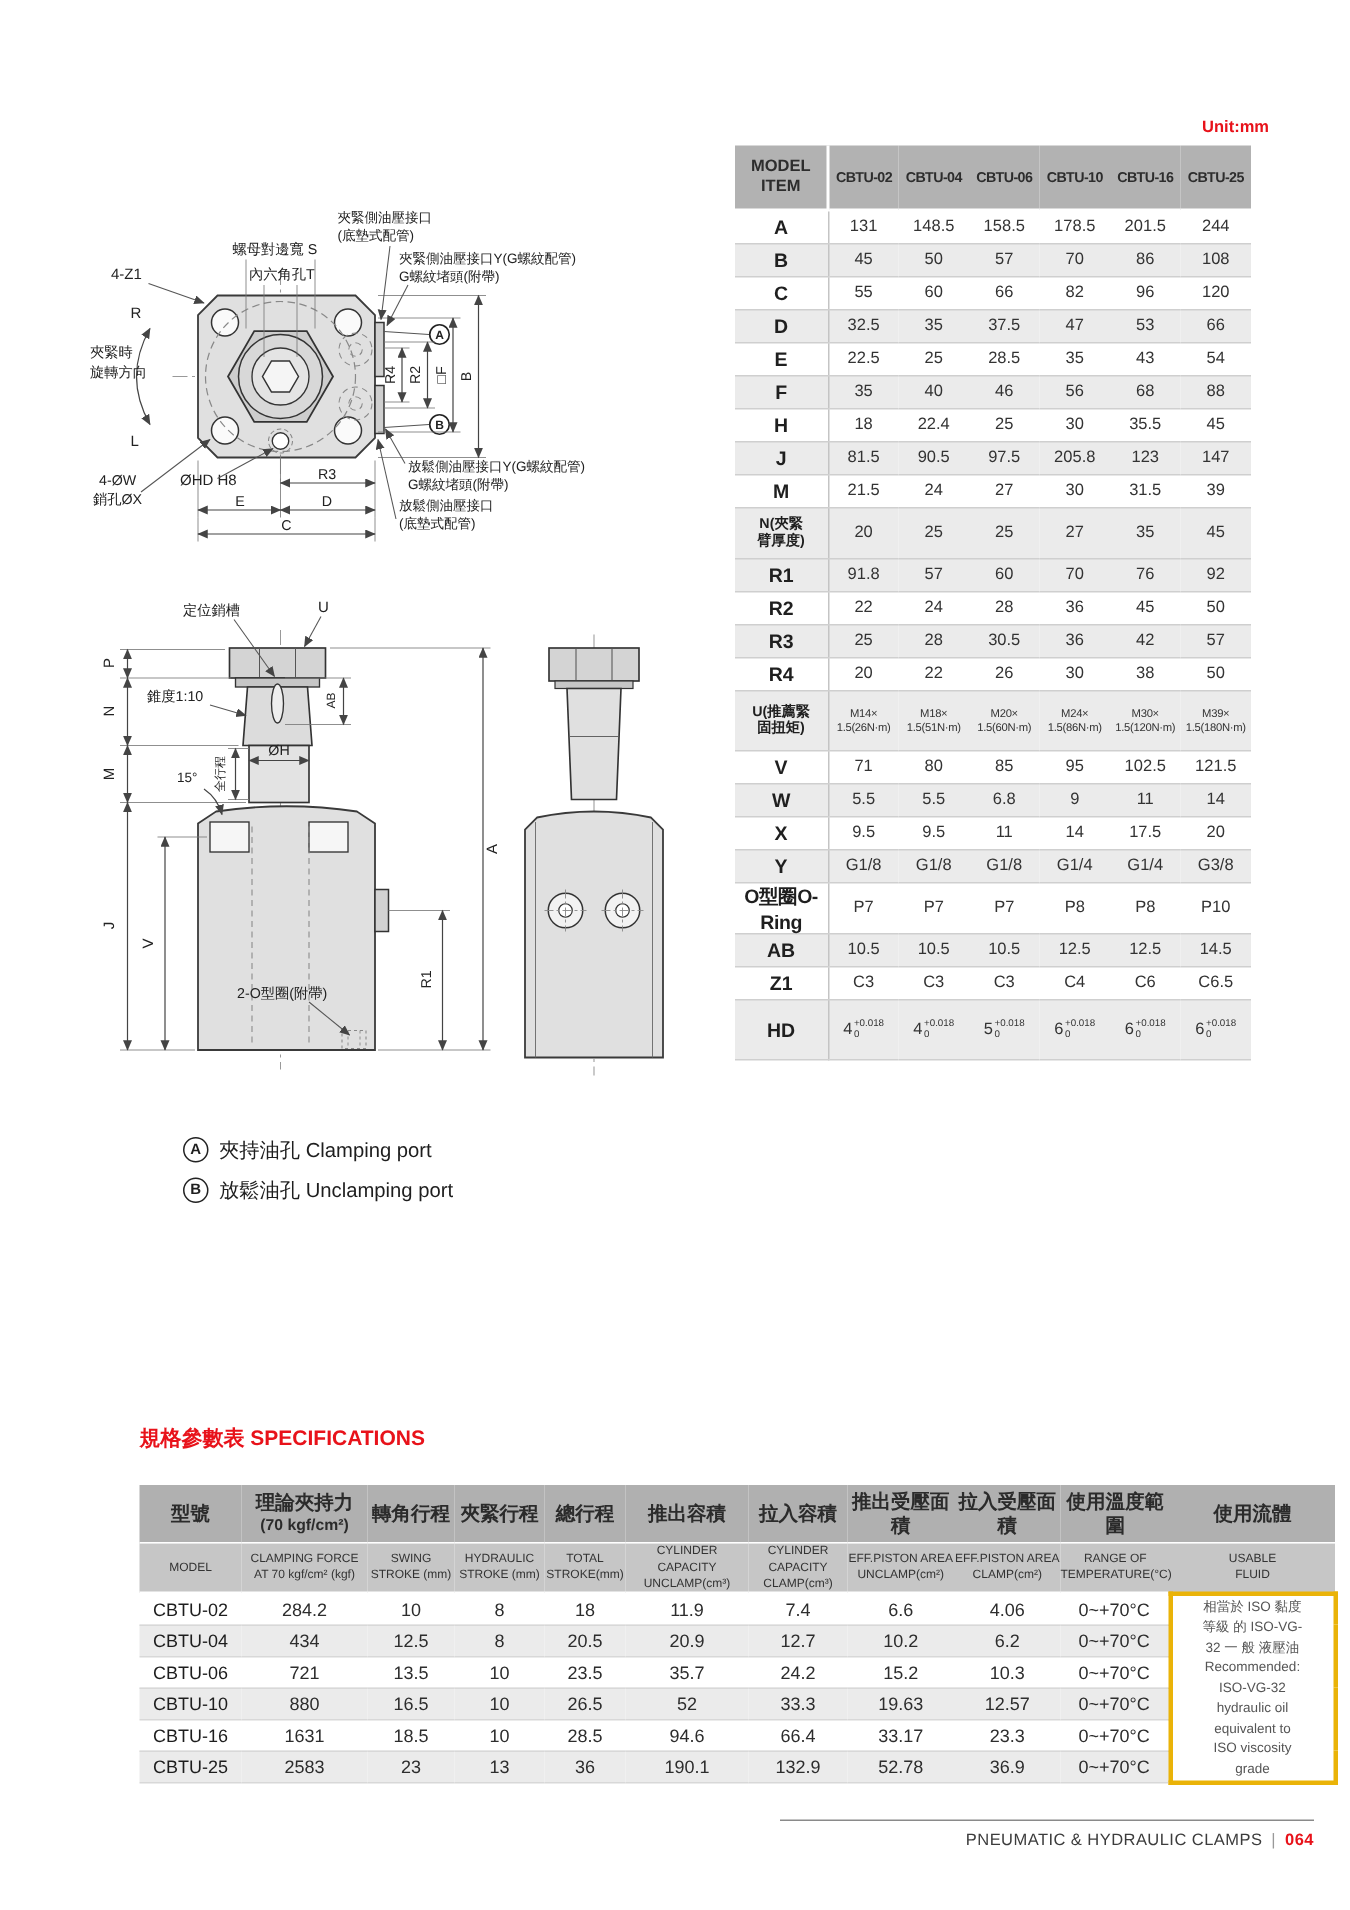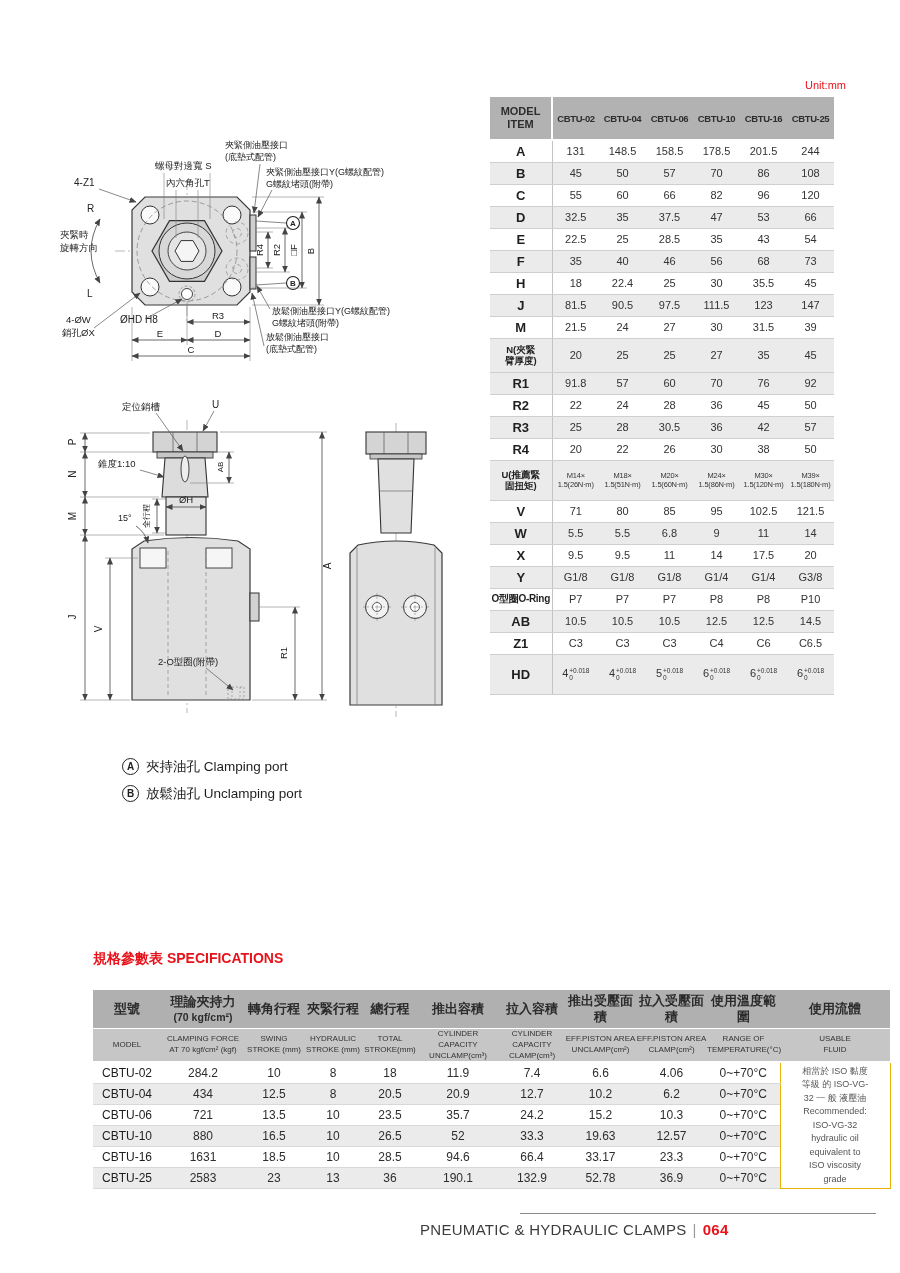--- a/index.html
+++ b/index.html
@@ -1,35 +1,35 @@
 <!DOCTYPE html>
 <html><head>
 <meta charset="utf-8">
 <style>
   html,body{margin:0;padding:0;background:#fff;}
   body{width:900px;height:1273px;position:relative;font-family:"Liberation Sans","DejaVu Sans",sans-serif;color:#222;overflow:hidden;}
   .abs{position:absolute;}
 
   
-  .unit-label{left:740px;top:79px;width:106px;text-align:right;font-size:11px;font-weight:normal;color:#e8121a;}
+  .unit-label{left:740px;top:79px;width:106px;text-align:right;font-size:11px;font-weight:bold;color:#e8121a;}
 
   
   .dim-table{left:490px;top:97px;width:344px;border-collapse:collapse;table-layout:fixed;}
   .dim-table th,.dim-table td{padding:0;margin:0;text-align:center;vertical-align:middle;}
   .dim-table thead th{background:#b2b2b2;color:#2d2d2d;height:42px;border-bottom:2px solid #fff;font-weight:bold;}
   .dim-table thead th.label-head{border-right:2px solid #fff;}
   .dim-table thead th.label-head div{font-size:11px;line-height:1.2;}
   .dim-table thead th.model-head{font-size:9.5px;letter-spacing:-0.4px;white-space:nowrap;}
   .dim-table tbody tr{height:22px;}
   .dim-table tbody tr.t34{height:34px;}
   .dim-table tbody tr.t40{height:40px;}
   .dim-table tbody tr.stripe{background:#ebebeb;}
   .dim-table tbody th{font-size:13px;font-weight:bold;color:#1f1f1f;border-right:1px solid #c4c4c4;border-bottom:1px solid #cfcfcf;}
   .dim-table tbody th.two-line div{font-size:9.5px;line-height:1.2;}
-  .dim-table tbody th.small-label{font-size:10px;letter-spacing:-0.3px;}
+  .dim-table tbody th.small-label{font-size:13px;letter-spacing:-0.3px;}
   .dim-table tbody th.cjk-label{font-size:11.5px;}
   .dim-table tbody td{font-size:11px;color:#333;border-bottom:1px solid #cfcfcf;}
   .dim-table tbody td.multi div{font-size:7.5px;line-height:1.25;letter-spacing:-0.2px;}
   .dim-table tbody td.small-vals{font-size:8.5px;letter-spacing:-0.3px;}
   .dim-table tbody td.tol span.base{font-size:11px;}
   .dim-table tbody td.tol span.stack{display:inline-flex;flex-direction:column;font-size:6.5px;line-height:1.15;text-align:left;margin-left:1px;vertical-align:middle;}
 
   
   .dwg text{fill:#222;}
   .dwg .outline{fill:#e0e0e0;stroke:#3a3a3a;stroke-width:1.2;}
@@ -53,25 +53,25 @@
   .spec-title{left:93px;top:950px;font-size:14px;font-weight:bold;color:#e8121a;}
   .spec-table{left:93px;top:990px;width:797px;border-collapse:collapse;table-layout:fixed;}
   .spec-table th,.spec-table td{padding:0;margin:0;text-align:center;vertical-align:middle;}
   .spec-table thead tr.zh th{background:#b0b0b0;color:#2b2b2b;font-size:13px;font-weight:bold;height:38px;border-bottom:1px solid #fff;line-height:1.25;}
   .spec-table thead tr.zh th div.l2{font-size:10.5px;font-weight:bold;}
   .spec-table thead tr.en th{background:#c6c6c6;color:#333;font-size:8px;font-weight:normal;height:30px;border-bottom:2px solid #fff;line-height:1.35;}
   .spec-table tbody tr{height:21px;}
   .spec-table tbody tr.stripe td{background:#ebebeb;}
   .spec-table tbody td{font-size:12px;color:#2d2d2d;border-bottom:1px solid #d8d8d8;}
   .spec-table tbody td.model{color:#1d1d1d;}
-  .spec-table tbody td.fluid{background:#fff;font-size:9px;color:#555;line-height:1.5;border:1px solid #eab308;}
+  .spec-table tbody td.fluid{background:#fff;font-size:9px;color:#555;line-height:1.5;border:3px solid #eab308;}
 
   
   .footer-line{left:520px;top:1213px;width:356px;border-top:1.5px solid #8a8a8a;height:0;}
-  .footer-text{left:420px;top:1221px;width:456px;text-align:left;font-size:15px;color:#3c3c3c;letter-spacing:0.3px;}
+  .footer-text{left:420px;top:1221px;width:456px;text-align:right;font-size:11px;color:#3c3c3c;letter-spacing:0.3px;}
   .footer-text .sep{color:#999;margin:0 6px;}
   .footer-text .pg{color:#e8121a;font-weight:bold;}
 </style>
 </head>
 <body>
 
 <div class="abs unit-label">Unit:mm</div>
 
 <svg class="abs dwg" style="left:60px;top:135px;" width="420" height="240" viewBox="0 0 420 240">
   <defs>
@@ -353,37 +353,37 @@
         <td>43</td>
         <td>54</td>
       </tr>
       <tr class="stripe">
         <th>F</th>
         <td>35</td>
         <td>40</td>
         <td>46</td>
         <td>56</td>
         <td>68</td>
-        <td>73</td>
+        <td>88</td>
       </tr>
       <tr>
         <th>H</th>
         <td>18</td>
         <td>22.4</td>
         <td>25</td>
         <td>30</td>
         <td>35.5</td>
         <td>45</td>
       </tr>
       <tr class="stripe">
         <th>J</th>
         <td>81.5</td>
         <td>90.5</td>
         <td>97.5</td>
-        <td>111.5</td>
+        <td>205.8</td>
         <td>123</td>
         <td>147</td>
       </tr>
       <tr>
         <th>M</th>
         <td>21.5</td>
         <td>24</td>
         <td>27</td>
         <td>30</td>
         <td>31.5</td>

